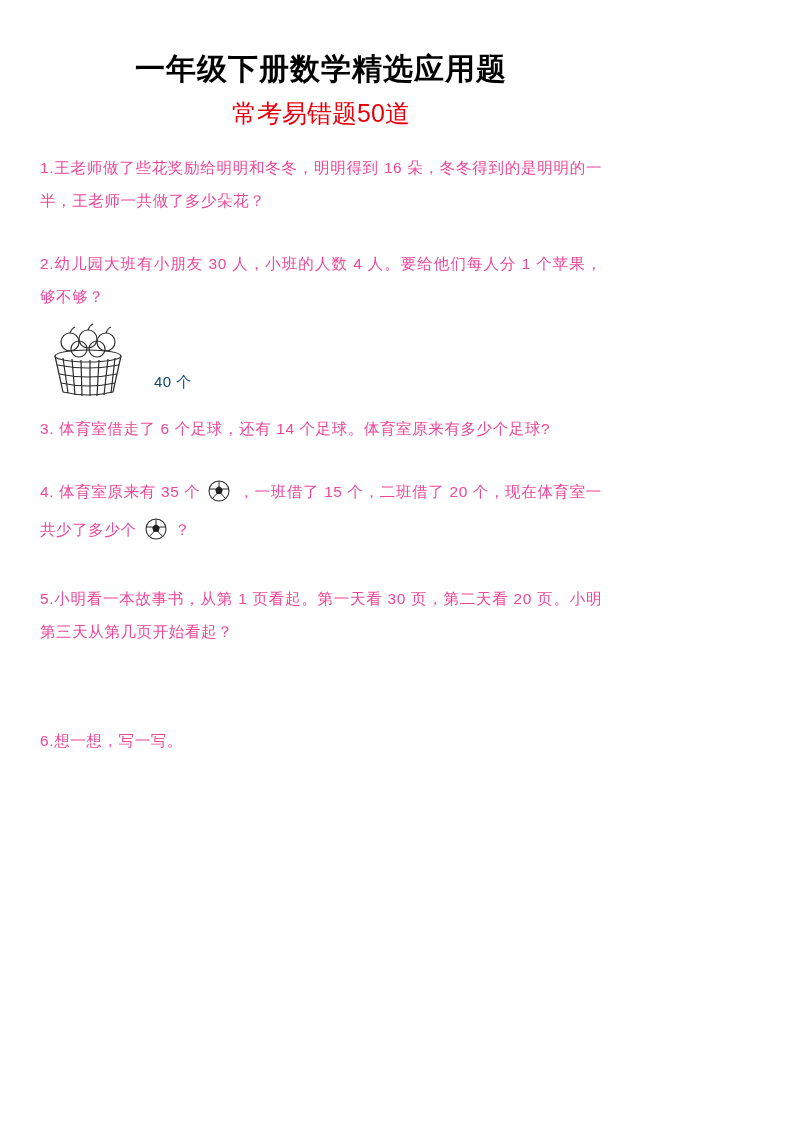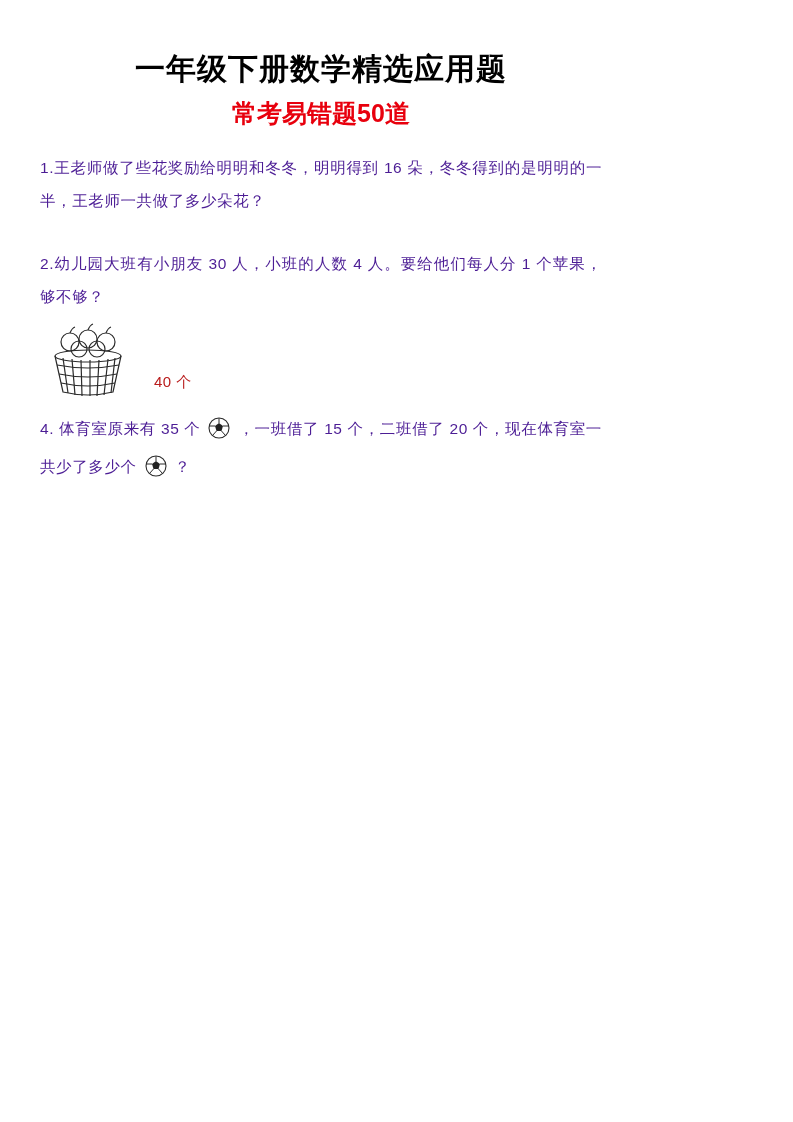--- a/index.html
+++ b/index.html
@@ -27,32 +27,32 @@
     font-size: 30px;
     font-weight: bold;
     letter-spacing: 1px;
     color: #000000;
     margin: 8px 0 2px 0;
     line-height: 1.5;
   }
   .title-sub {
     text-align: center;
     font-size: 25px;
-    font-weight: bold;
+    font-weight: normal;
     color: #e8000d;
     margin: 4px 0 6px 0;
     line-height: 1.5;
   }
   .content {
     margin-top: 18px;
   }
   .q {
     font-size: 15.5px;
     line-height: 2.15;
-    color: #4c1d95;
+    color: #ec4899;
     letter-spacing: 0.6px;
     text-align: justify;
     margin: 0 0 30px 0;
   }
   .q.tight {
     margin-bottom: 6px;
   }
   .q-inline-icon {
     display: inline-block;
     vertical-align: -5px;
@@ -61,21 +61,21 @@
   .gap-lg { height: 46px; }
 
   
   .basket-row {
     display: flex;
     align-items: flex-end;
     margin: 6px 0 14px 4px;
   }
   .basket-caption {
     font-size: 15px;
-    color: #b91c1c;
+    color: #0c4a6e;
     margin-left: 14px;
     margin-bottom: 6px;
     letter-spacing: 0.5px;
   }
   .basket-wrap {
     width: 96px;
     height: 78px;
     position: relative;
   }
 </style>
@@ -121,20 +121,21 @@
 
             <path d="M13 45 Q44 51 75 45"></path>
             <path d="M15 54 Q44 60 73 54"></path>
             <path d="M17 63 Q44 69 71 63"></path>
           </g>
         </svg>
       </div>
       <div class="basket-caption">40 个</div>
     </div>
 
+    <p class="q">3. 体育室借走了 6 个足球，还有 14 个足球。体育室原来有多少个足球?</p>
 
     <p class="q">
       <span>4. 体育室原来有 35 个</span>
       <span class="q-inline-icon">
         <svg width="22" height="22" viewBox="0 0 22 22" xmlns="http://www.w3.org/2000/svg">
           <circle cx="11" cy="11" r="10" fill="#ffffff" stroke="#2b2b2b" stroke-width="1.1"></circle>
           <polygon points="11,6 15,9 13.5,14 8.5,14 7,9" fill="#222222"></polygon>
           <path d="M11 1.2 L11 6" stroke="#2b2b2b" stroke-width="1"></path>
           <path d="M20.6 9 L15 9" stroke="#2b2b2b" stroke-width="1"></path>
           <path d="M1.4 9 L7 9" stroke="#2b2b2b" stroke-width="1"></path>
@@ -150,18 +151,20 @@
           <path d="M11 1.2 L11 6" stroke="#2b2b2b" stroke-width="1"></path>
           <path d="M20.6 9 L15 9" stroke="#2b2b2b" stroke-width="1"></path>
           <path d="M1.4 9 L7 9" stroke="#2b2b2b" stroke-width="1"></path>
           <path d="M17.5 18.5 L13.5 14" stroke="#2b2b2b" stroke-width="1"></path>
           <path d="M4.5 18.5 L8.5 14" stroke="#2b2b2b" stroke-width="1"></path>
         </svg>
       </span>
       <span>？</span>
     </p>
 
+    <p class="q">5.小明看一本故事书，从第 1 页看起。第一天看 30 页，第二天看 20 页。小明第三天从第几页开始看起？</p>
 
     <div class="gap-lg"></div>
 
+    <p class="q tight">6.想一想，写一写。</p>
 
   </div>
 </div>
 
 </body></html>

